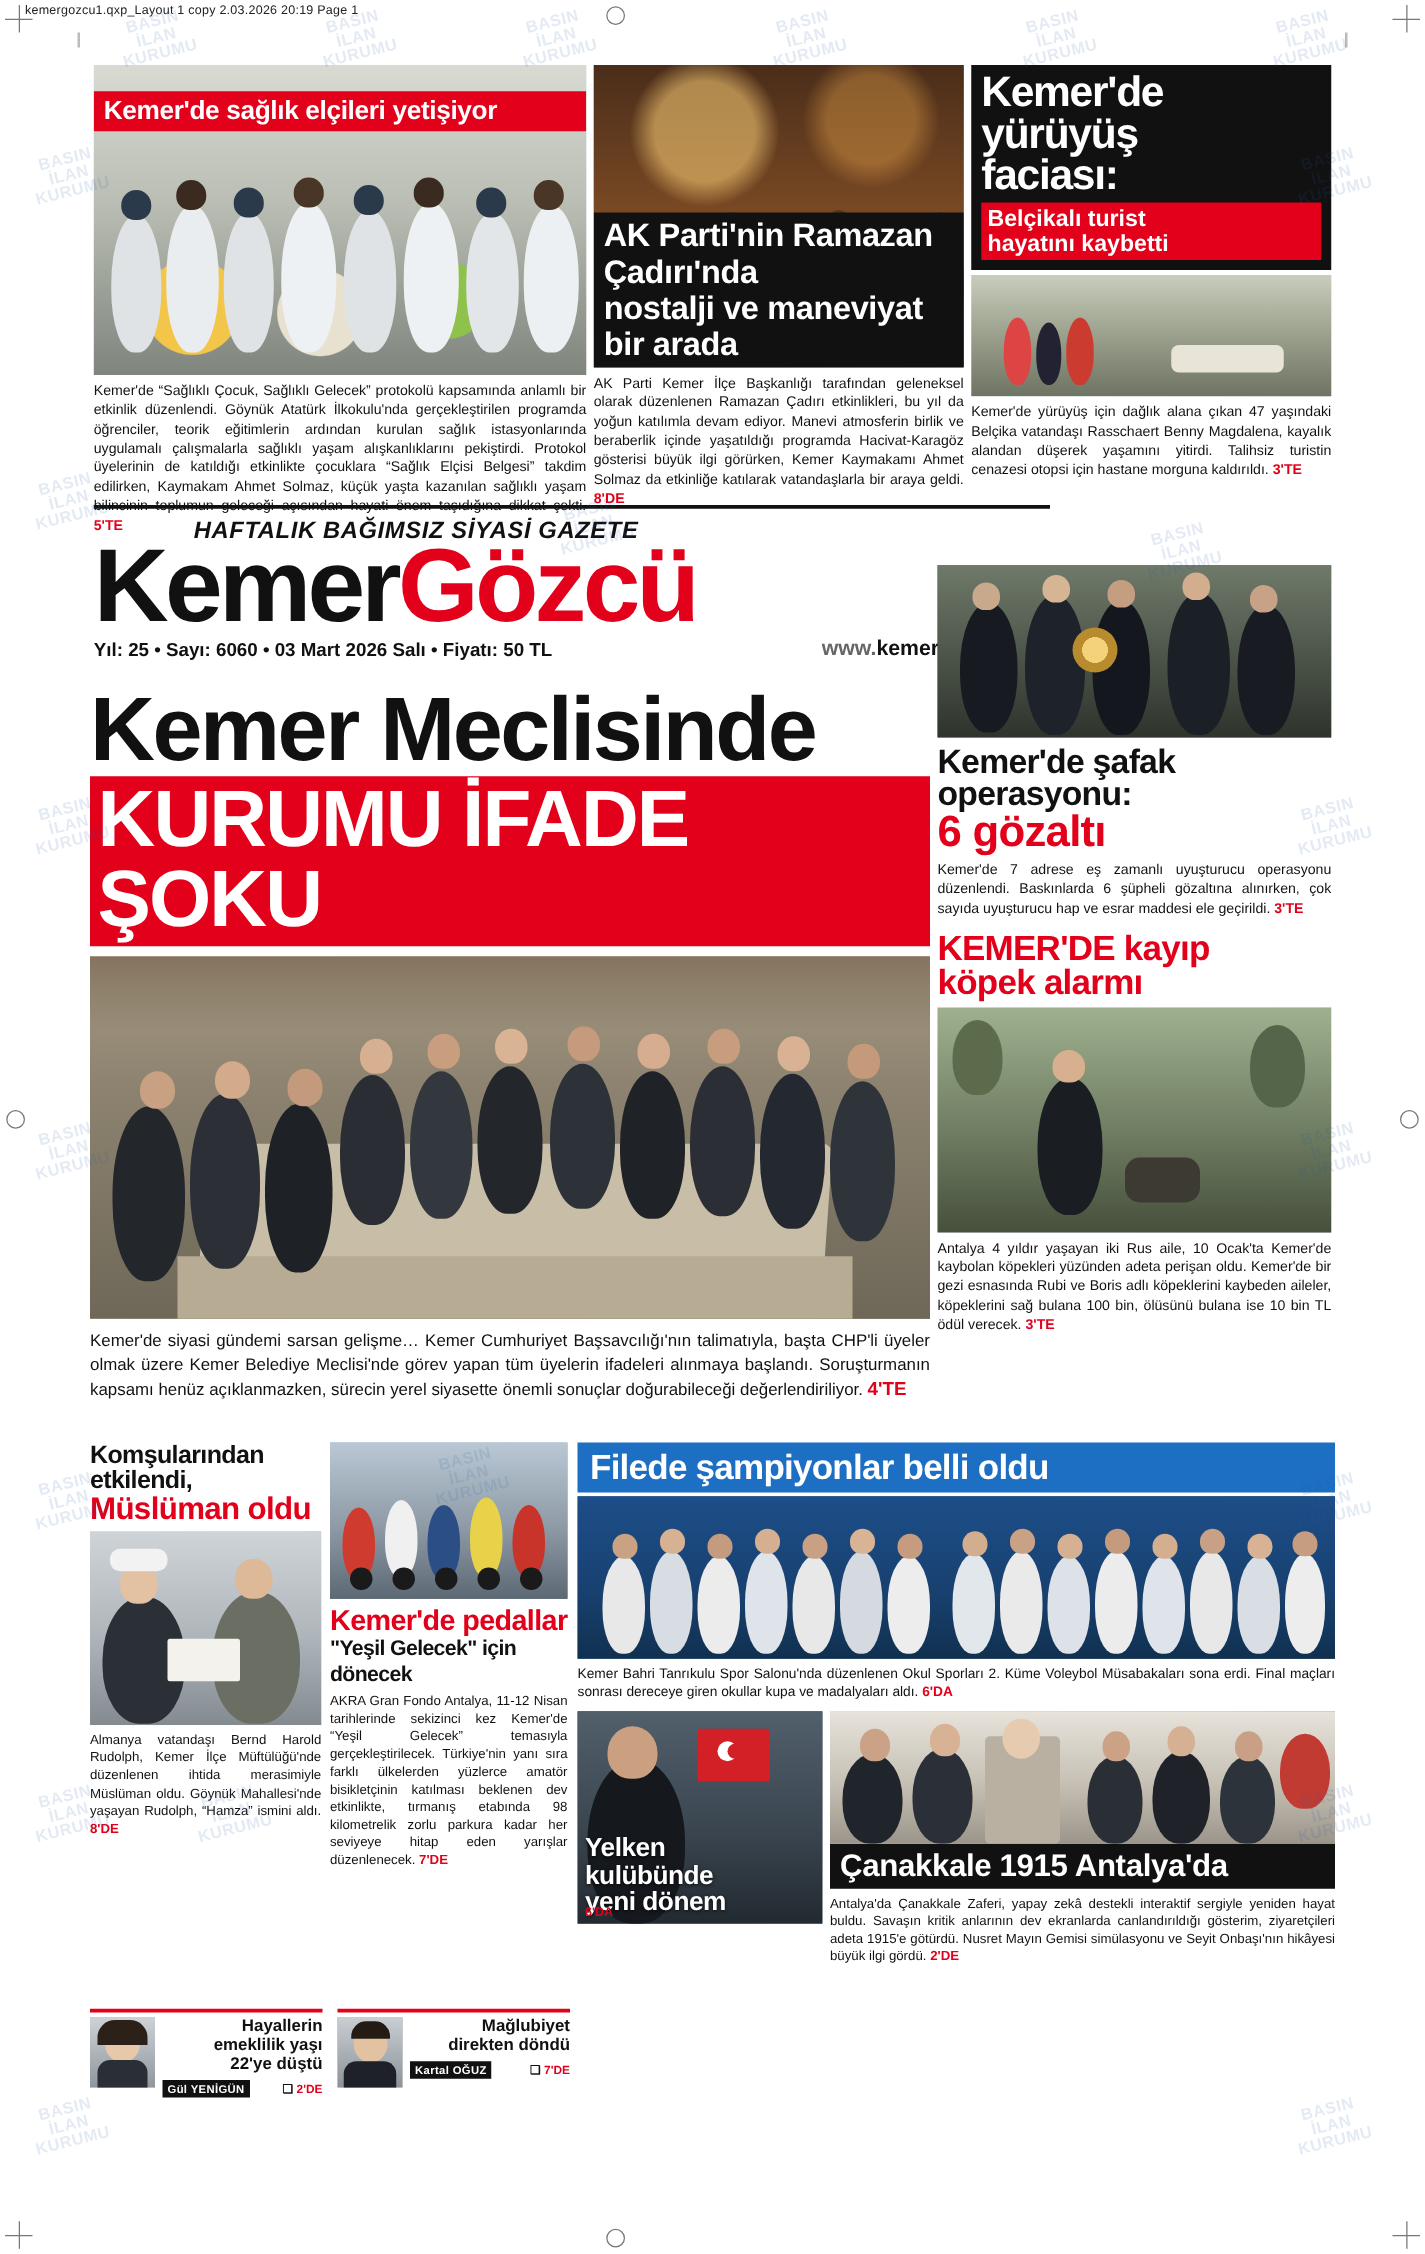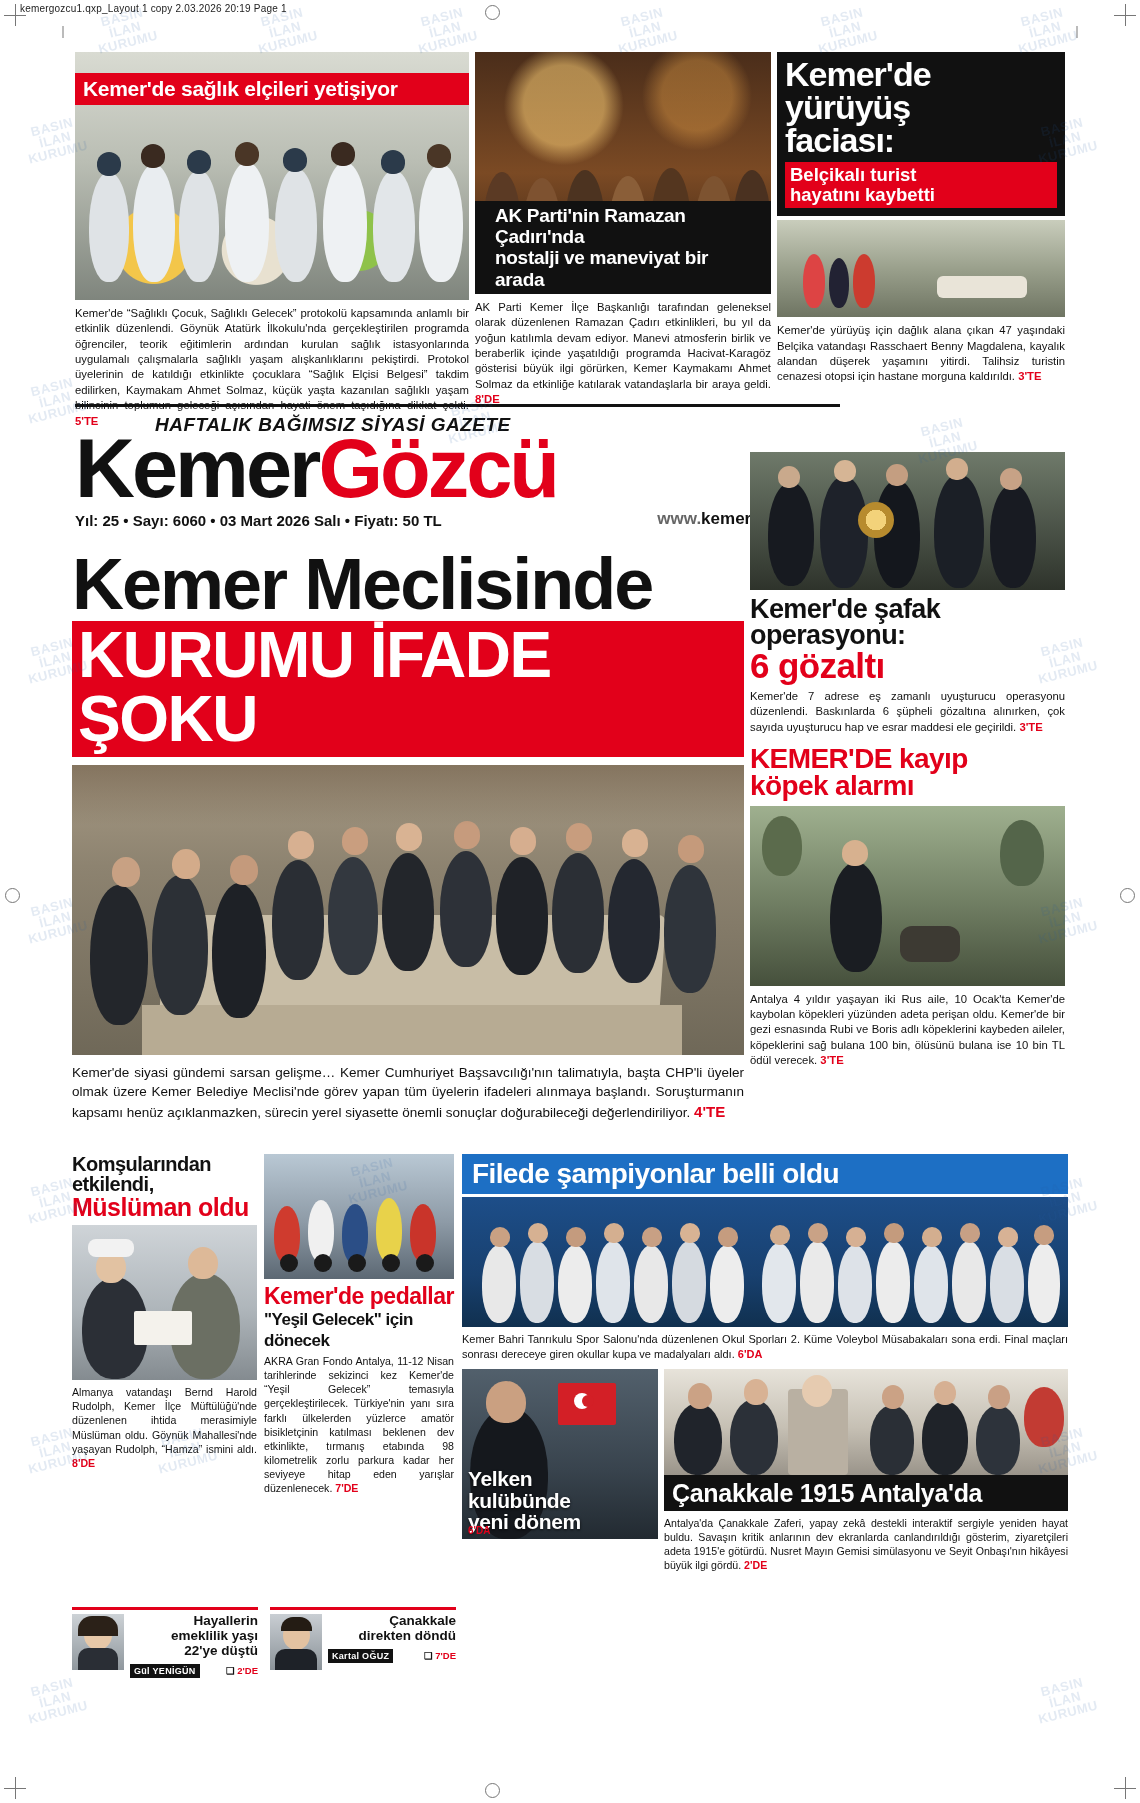--- a/index.html
+++ b/index.html
@@ -47,22 +47,22 @@
 
   .photo { position:relative; overflow:hidden; background:#2a2a2a; }
   .ph-inner { position:absolute; inset:0; }
 
   .redbar {
     background:#e2001a; color:#fff; font-weight:bold;
     font-family:"Liberation Sans", sans-serif;
     padding:4px 8px; font-size:21px; letter-spacing:-.3px;margin-top:15px;
   }
   .blackbar {
-    background:#111; color:#fff; font-weight:bold; padding:4px 20px;
-    font-size:19px; line-height:1.12; letter-spacing:-.3px;
+    background:#111; color:#fff; font-weight:bold; padding:4px 8px;
+    font-size:26px; line-height:1.12; letter-spacing:-.3px;
   }
   .body-txt {
     font-size:11.3px; line-height:1.36; text-align:justify; color:#111;
     margin-top:6px;
   }
   .pgref { color:#e2001a; font-weight:bold; }
 
   
   .kemerde-box { background:#111; padding:6px 8px 8px 8px; }
   .kemerde-box .l1 { color:#fff; font-weight:bold; font-size:34px; line-height:.96; letter-spacing:-1px; }
@@ -521,21 +521,21 @@
 
     <div class="colbox">
       <div class="col-photo">
         <div style="position:absolute;inset:0;background:linear-gradient(180deg,#c9ced3,#8b9399);"></div>
         <div style="position:absolute;left:13px;top:7px;width:27px;height:29px;border-radius:50%;background:#e3c2a1;"></div>
         <div style="position:absolute;left:5px;top:35px;width:42px;height:23px;background:#1e2228;border-radius:10px 10px 0 0;"></div>
         <div style="position:absolute;left:11px;top:3px;width:31px;height:14px;background:#241c14;border-radius:12px 12px 0 0;"></div>
       </div>
       <div class="col-right">
         <div class="col-title">
-          <span>Çanakkale</span><br>
+          <span>Mağlubiyet</span><br>
           <span>direkten döndü</span>
         </div>
         <div class="col-name">Kartal OĞUZ</div>
         <div class="col-ref"><span class="sq">❑ </span><span>7'DE</span></div>
       </div>
     </div>
   </div>
 
   <div class="wm" style="left:80px;top:10px;">BASIN<br>İLAN KURUMU</div>
   <div class="wm" style="left:240px;top:10px;">BASIN<br>İLAN KURUMU</div>

